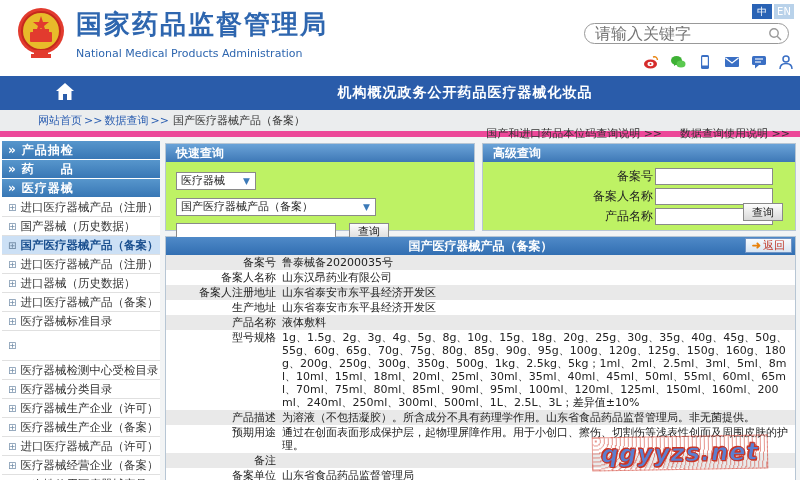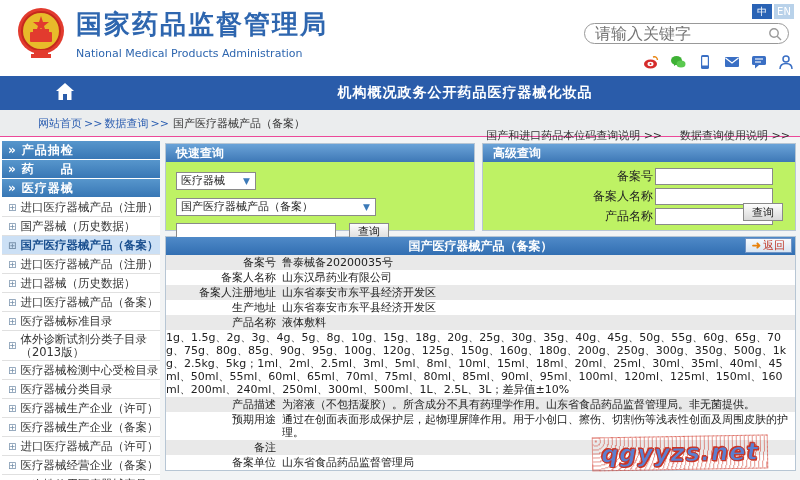--- a/index.html
+++ b/index.html
@@ -23,21 +23,21 @@
   .search-pill .mag { position:absolute; right:6px; top:3px; }
   .icons-row { display:flex; justify-content:flex-end; gap:11px; margin-top:10px; }
   .icons-row .sicon { width:16px; height:16px; cursor:pointer; }
 
   
   .main-nav { display:flex; align-items:center; height:34px; background:#2a5caa; color:#fff; }
   .main-nav .nav-home { width:130px; text-align:center; cursor:pointer; }
   .main-nav .nav-item { flex:1; text-align:center; font-size:14px; font-weight:bold; cursor:pointer; letter-spacing:1px; }
 
   
-  .crumb-bar { display:flex; justify-content:space-between; align-items:center; height:27px; background:#ebedee; border-bottom:1px solid #ec4899; padding:0 10px 0 38px; font-size:11px; }
+  .crumb-bar { display:flex; justify-content:space-between; align-items:center; height:27px; background:#ebedee; border-bottom:6px solid #ec4899; padding:0 10px 0 38px; font-size:11px; }
   .crumb-left { display:flex; align-items:center; gap:2px; }
   .crumb-link { color:#2a5db0; cursor:pointer; }
   .crumb-sep { color:#2a5db0; margin:0 2px; }
   .crumb-current { color:#333; }
   .crumb-right { display:flex; gap:18px; }
   .crumb-right .rlink { color:#333; cursor:pointer;margin-top:25px; }
 
   
   .content { display:flex; height:343px; background:#f2f4f5; }
 
@@ -238,21 +238,20 @@
 
         <div class="sb-entry item">
 
           <span class="sb-box">⊞</span>
           <span class="sb-label">医疗器械标准目录</span>
         </div>
 
         <div class="sb-entry item multiline">
 
           <span class="sb-box">⊞</span>
-          <span class="sb-label">体外诊断试剂分类子目录（2013版）</span>
         </div>
 
         <div class="sb-entry item">
 
           <span class="sb-box">⊞</span>
           <span class="sb-label">医疗器械检测中心受检目录</span>
         </div>
 
         <div class="sb-entry item">
 
@@ -367,20 +366,21 @@
               <span class="dlbl">生产地址</span>
               <span class="dval">山东省泰安市东平县经济开发区</span>
             </div>
 
             <div class="drow">
               <span class="dlbl">产品名称</span>
               <span class="dval">液体敷料</span>
             </div>
 
             <div class="drow">
+              <span class="dlbl">型号规格</span>
               <span class="dval">1g、1.5g、2g、3g、4g、5g、8g、10g、15g、18g、20g、25g、30g、35g、40g、45g、50g、55g、60g、65g、70g、75g、80g、85g、90g、95g、100g、120g、125g、150g、160g、180g、200g、250g、300g、350g、500g、1kg、2.5kg、5kg；1ml、2ml、2.5ml、3ml、5ml、8ml、10ml、15ml、18ml、20ml、25ml、30ml、35ml、40ml、45ml、50ml、55ml、60ml、65ml、70ml、75ml、80ml、85ml、90ml、95ml、100ml、120ml、125ml、150ml、160ml、200ml、240ml、250ml、300ml、500ml、1L、2.5L、3L；差异值±10%</span>
             </div>
 
             <div class="drow">
               <span class="dlbl">产品描述</span>
               <span class="dval">为溶液（不包括凝胶）。所含成分不具有药理学作用。山东省食品药品监督管理局。非无菌提供。</span>
             </div>
 
             <div class="drow">
               <span class="dlbl">预期用途</span>

